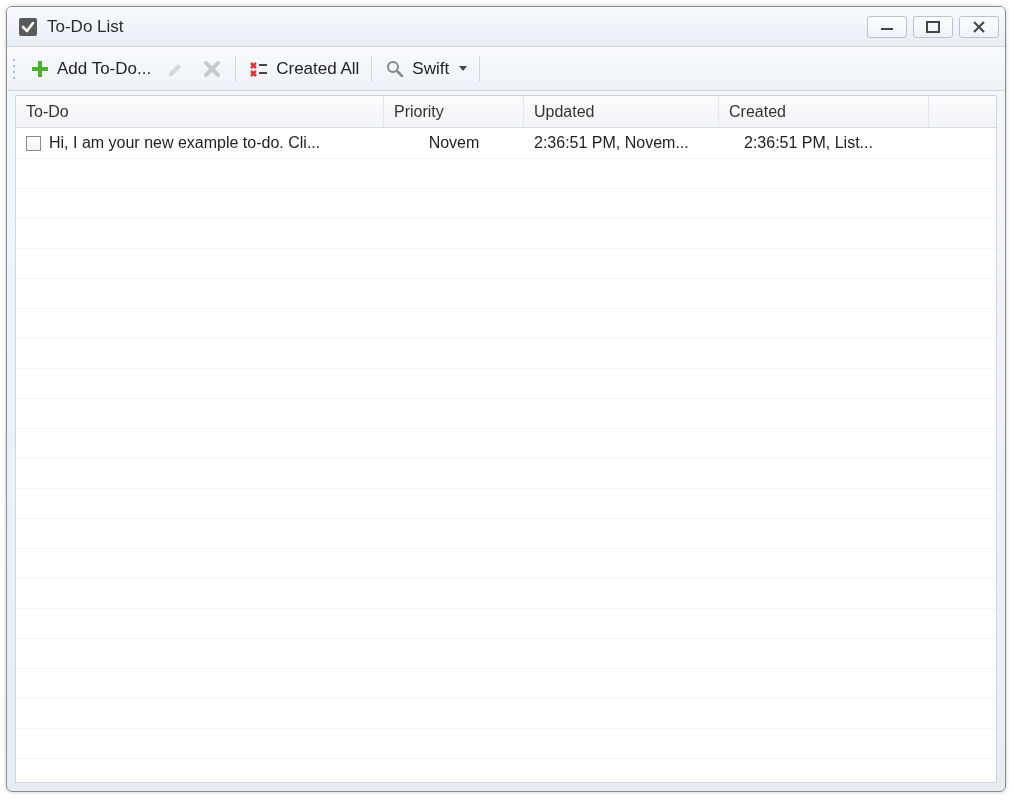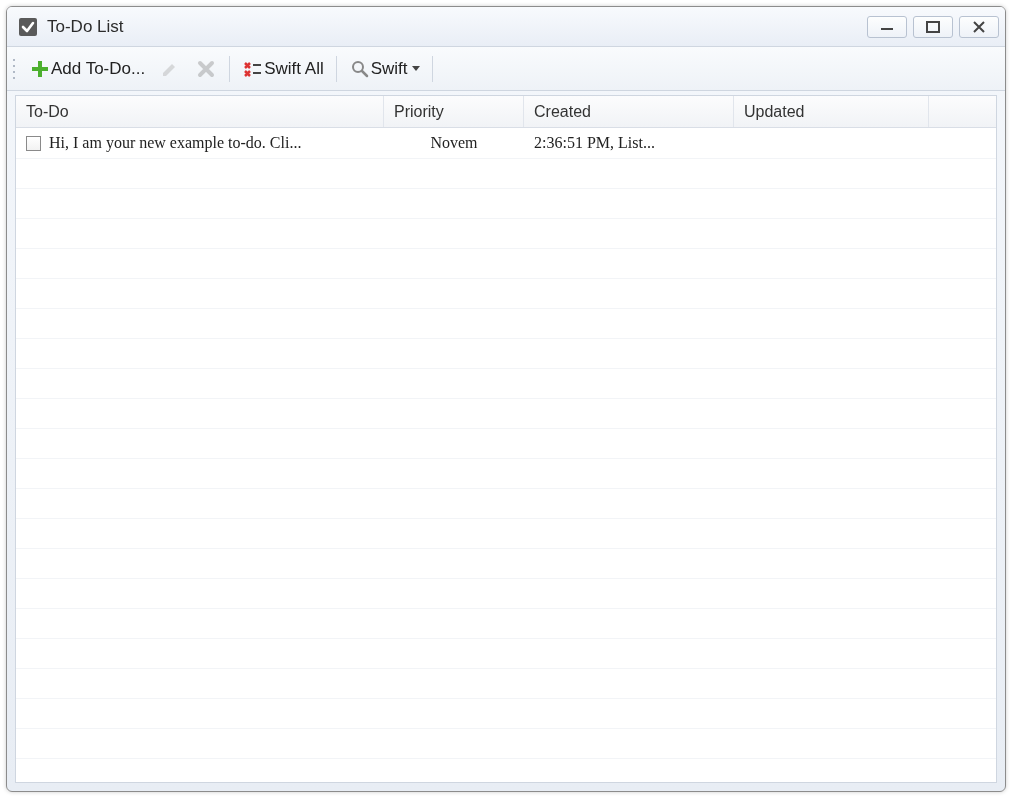--- a/index.html
+++ b/index.html
@@ -63,20 +63,21 @@
   }
   .grip {
     width: 8px; height: 24px;
     display: inline-flex; flex-direction: column; justify-content: space-around;
     margin-right: 2px;
   }
   .grip span { width:2px; height:2px; background:#9aa5b5; border-radius:50%; margin-left:2px;}
   .tb-btn {
     display: inline-flex;
     align-items: center;
+    gap: 6px;
     padding: 3px 6px;
     cursor: pointer;
     border-radius: 3px;
     color: #222;
     font-size: 17px;
   }
   .tb-btn .ico { width:22px; height:22px; display:inline-flex; align-items:center; justify-content:center; }
   .tb-btn.disabled { opacity:.4; cursor: default; }
   .tb-sep {
     width: 1px; height: 26px; background: #cfd6e0;
@@ -117,21 +118,20 @@
     overflow: hidden;
     background: #fff;
     position: relative;
   }
   .data-row {
     display: flex;
     height: 30px;
     align-items: center;
     font-size: 16px;
     color: #222;
-    font-family: Liberation Serif, serif;
   }
   .data-cell {
     padding: 0 10px;
     white-space: nowrap;
     overflow: hidden;
     text-overflow: ellipsis;
   }
   .data-cell.col-todo { display:flex; align-items:center; gap:8px; }
   .chk {
     width: 15px; height: 15px;
@@ -219,21 +219,21 @@
 
     <div class="tb-btn">
       <span class="ico">
         <svg width="20" height="20" viewBox="0 0 20 20">
           <path d="M2 4 L7 9 M7 4 L2 9" stroke="#d33" stroke-width="2.5"></path>
           <rect x="10" y="5" width="8" height="2" fill="#444"></rect>
           <path d="M2 12 L7 17 M7 12 L2 17" stroke="#d33" stroke-width="2.5"></path>
           <rect x="10" y="13" width="8" height="2" fill="#444"></rect>
         </svg>
       </span>
-      <span>Swift All</span>
+      <span>Created All</span>
     </div>
 
     <div class="tb-sep"></div>
 
     <div class="tb-btn">
       <span class="ico">
         <svg width="20" height="20" viewBox="0 0 20 20">
             <circle cx="8" cy="8" r="5" fill="none" stroke="#888" stroke-width="2"></circle>
             <path d="M12 12 L17 17" stroke="#888" stroke-width="2.5" stroke-linecap="round"></path>
           </svg>
@@ -243,31 +243,32 @@
     </div>
 
     <div class="tb-sep"></div>
 
   </div>
 
   <div class="list-area">
     <div class="header-row">
       <div class="header-cell col-todo">To-Do</div>
       <div class="header-cell col-priority">Priority</div>
+      <div class="header-cell col-updated">Updated</div>
       <div class="header-cell col-created">Created</div>
-      <div class="header-cell col-updated">Updated</div>
       <div class="header-cell col-extra"></div>
     </div>
     <div class="rows">
       <div class="data-row">
         <div class="data-cell col-todo">
           <span class="chk"></span>
           <span style="overflow:hidden;text-overflow:ellipsis;">Hi, I am your new example to-do. Cli...</span>
         </div>
         <div class="data-cell col-priority">Novem</div>
+        <div class="data-cell col-created">2:36:51 PM, Novem...</div>
         <div class="data-cell col-updated">2:36:51 PM, List...</div>
         <div class="data-cell col-extra"></div>
       </div>
       <div class="grid-lines"></div>
     </div>
   </div>
 
 </div>
 
 </body></html>

